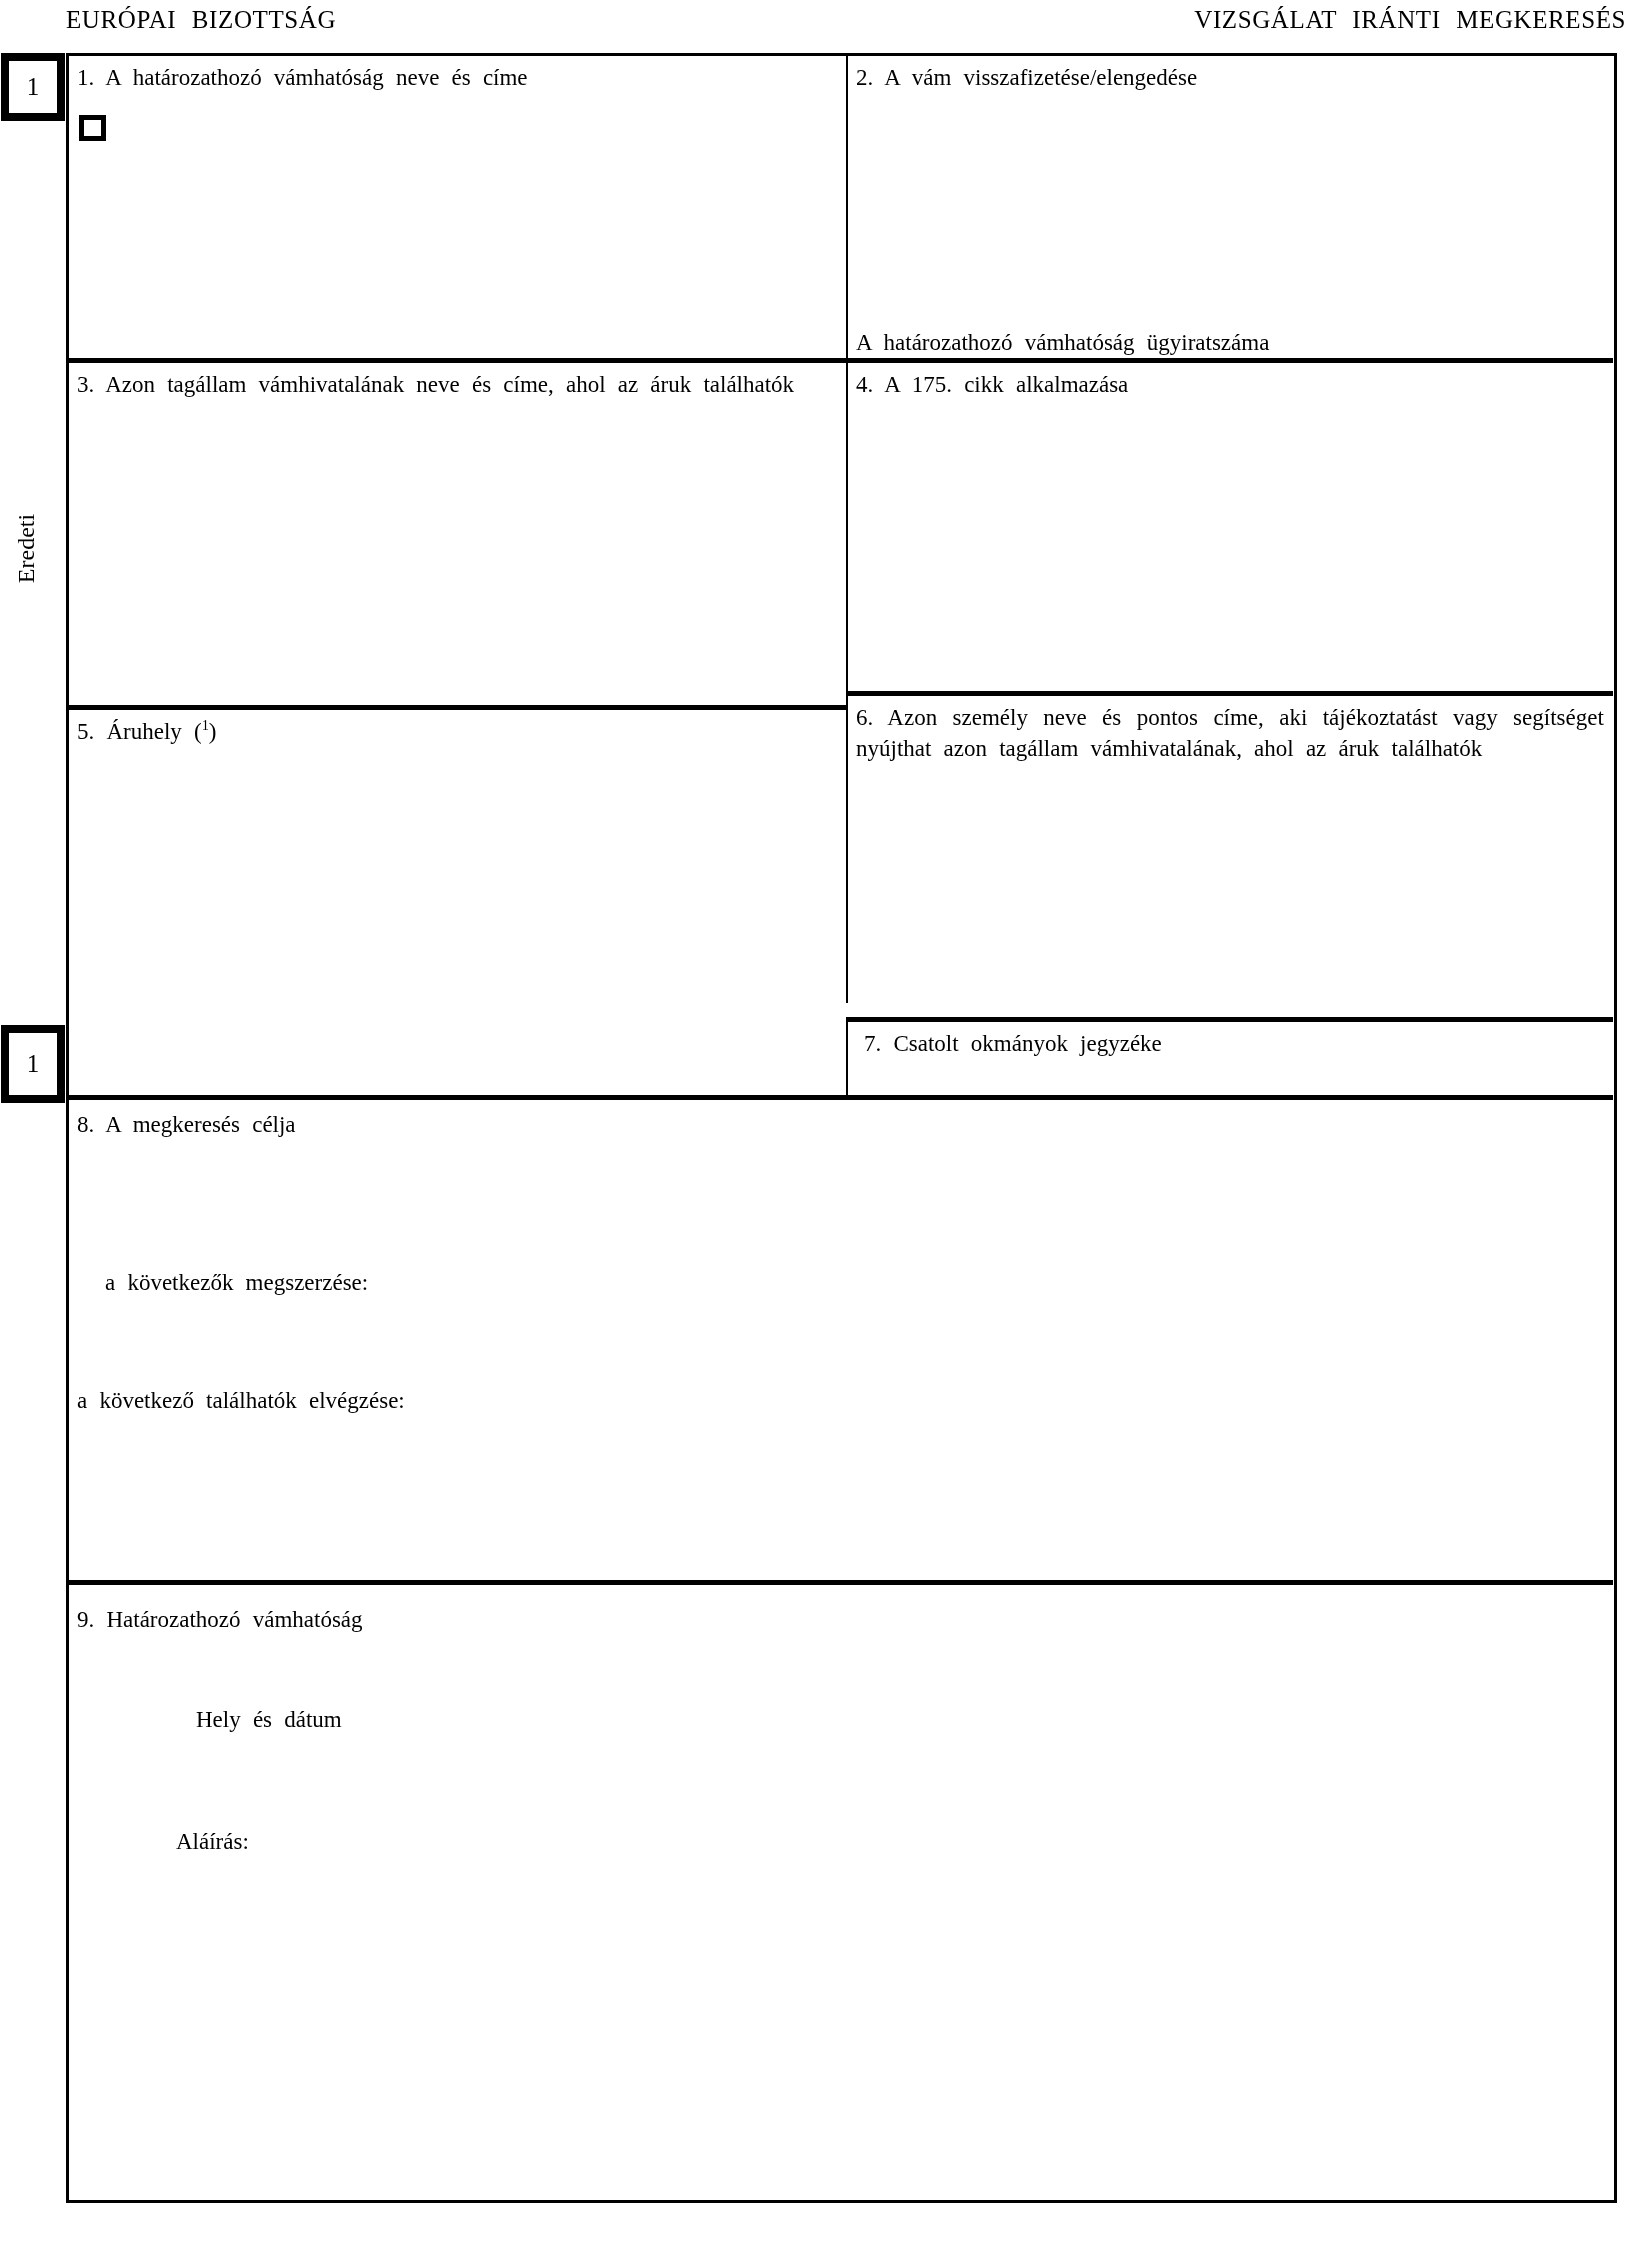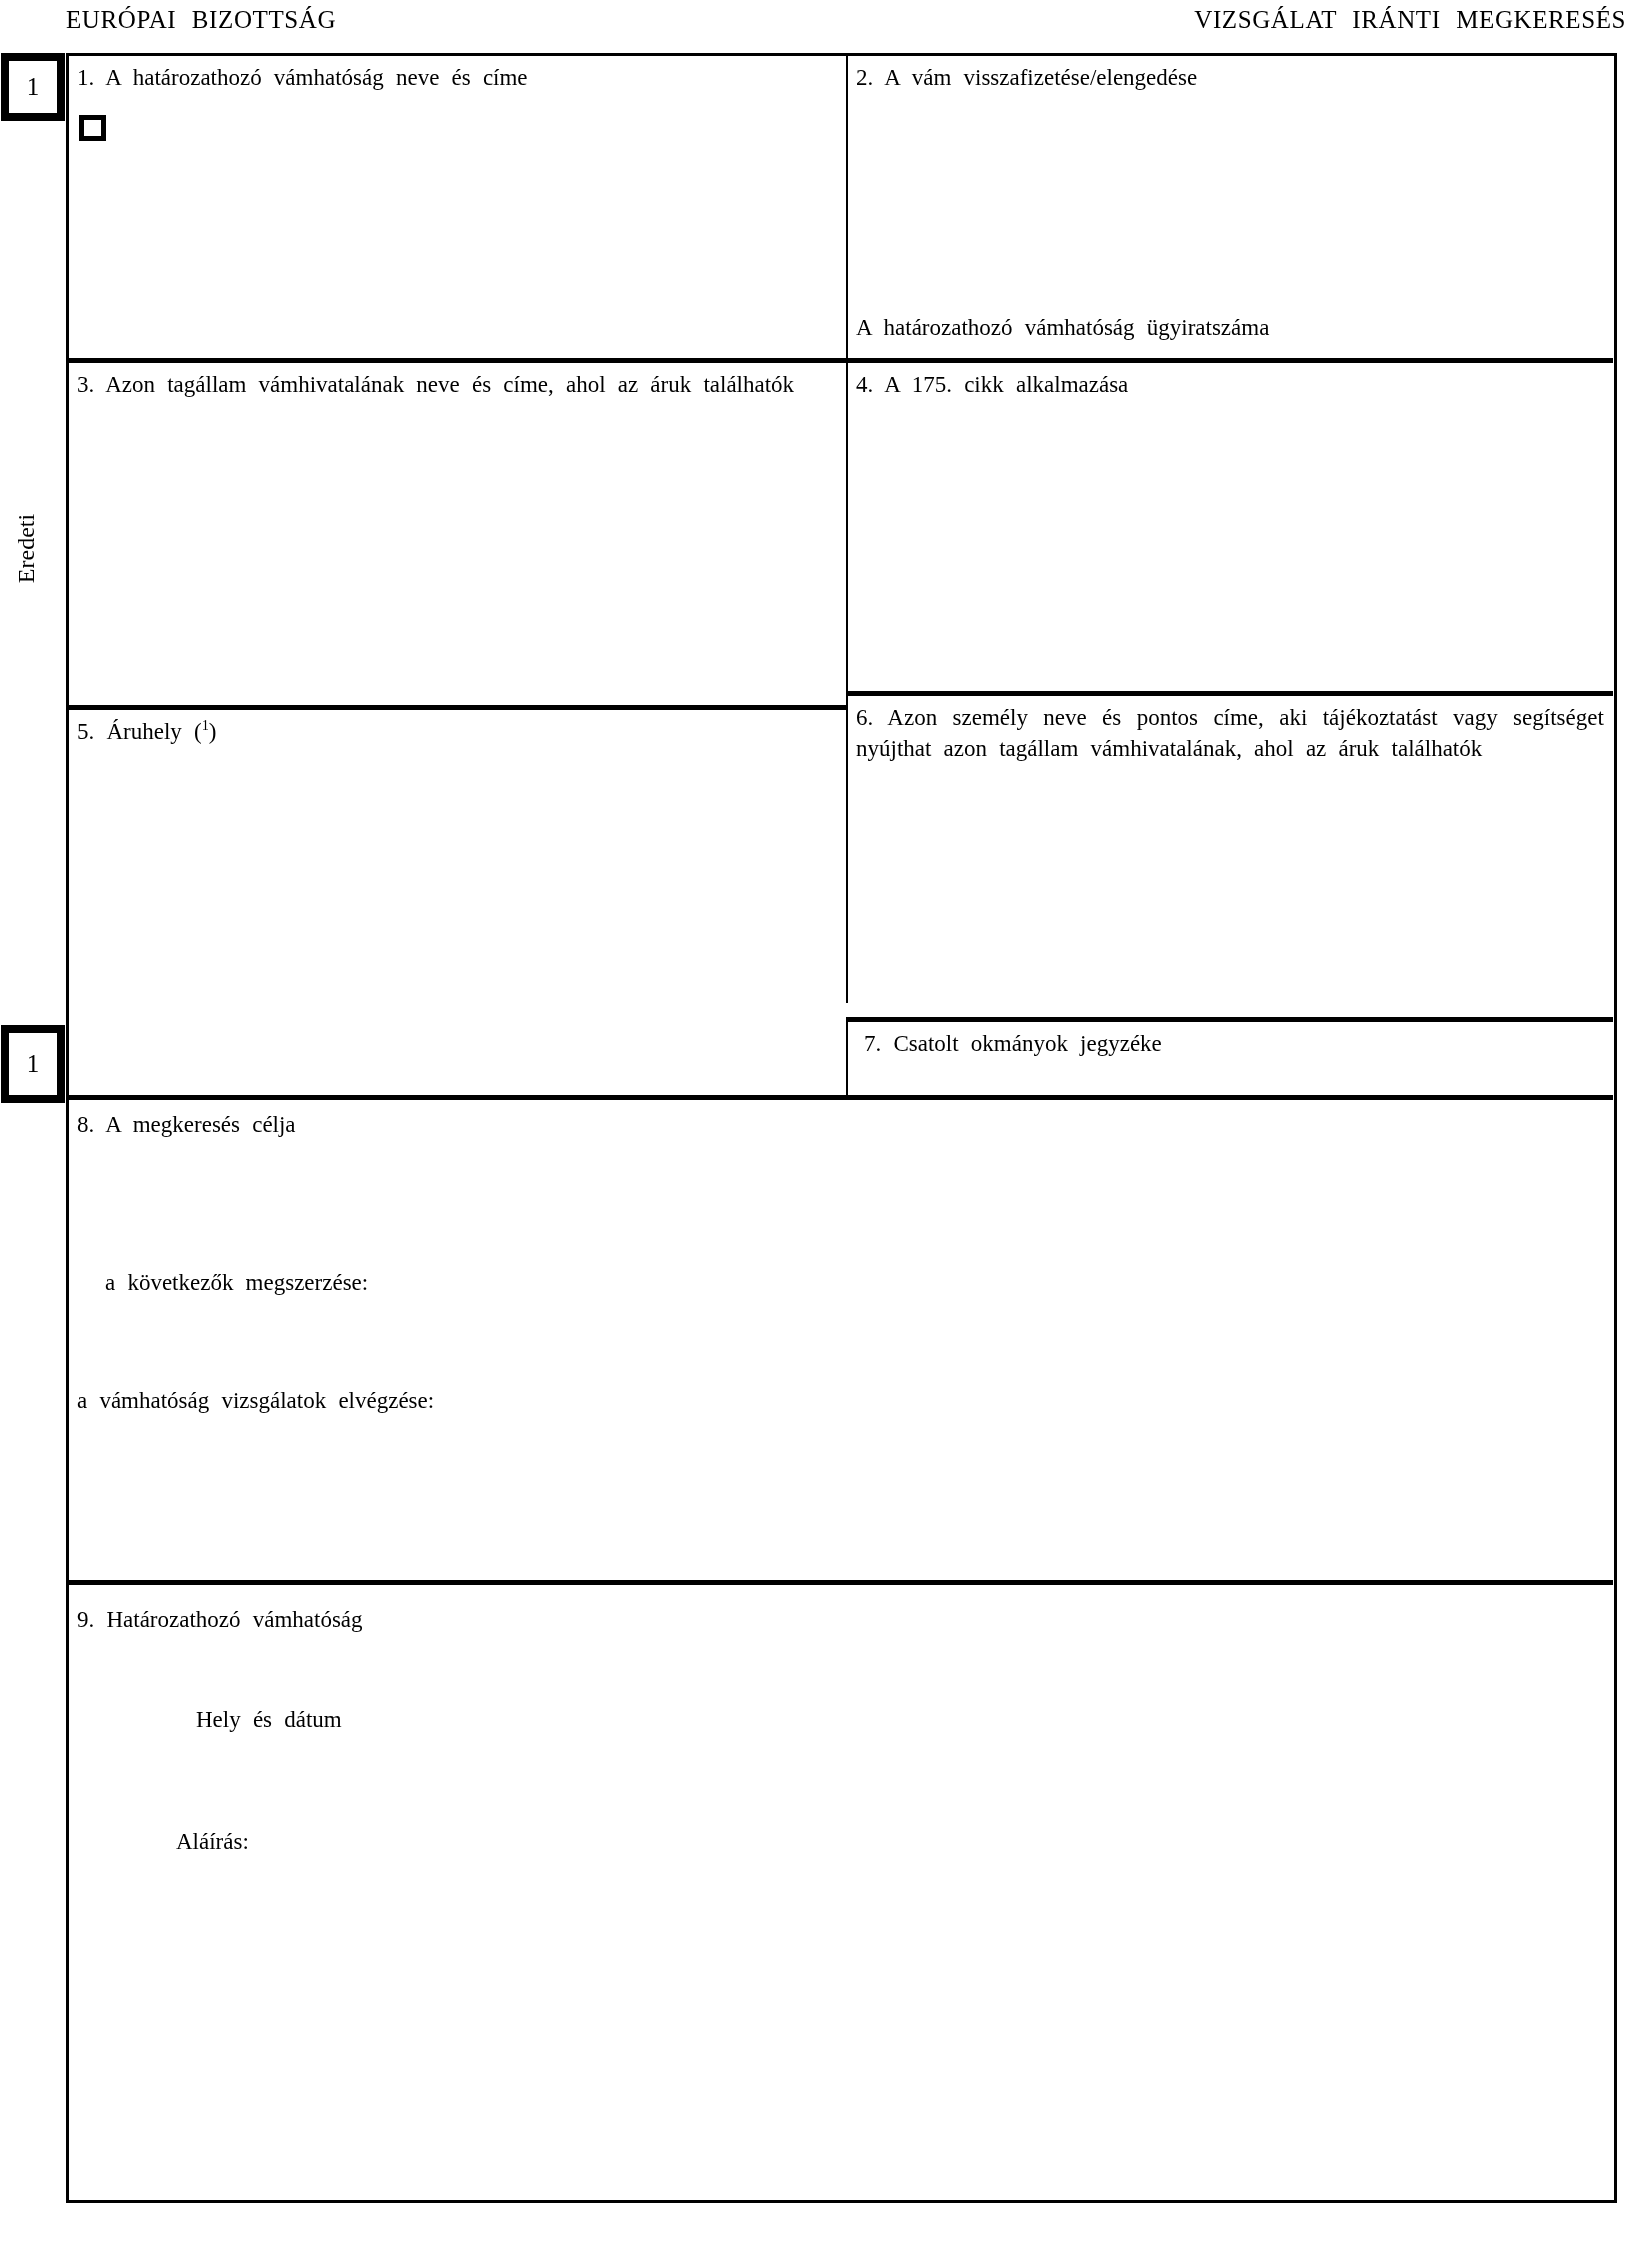--- a/index.html
+++ b/index.html
@@ -40,21 +40,21 @@
   .c1{left:0;top:0;width:777px;height:302px;}
   .c2{left:777px;top:0;width:767px;height:302px;}
   .c3{left:0;top:302px;width:777px;height:347px;}
   .c4{left:777px;top:302px;width:767px;height:347px;}
   .c5{left:0;top:649px;width:777px;height:390px;}
   .c6{left:777px;top:635px;width:767px;height:312px;}
   .c7{left:777px;top:961px;width:767px;height:78px;padding-left:16px;}
   .c8{left:0;top:1039px;width:1544px;height:485px;padding:0;}
   .c9{left:0;top:1524px;width:1544px;height:620px;padding:0;}
   .abs{position:absolute;}
-  .c2-sub{position:absolute;left:8px;bottom:15px;word-spacing:0.28em;}
+  .c2-sub{position:absolute;left:8px;bottom:0;word-spacing:0.28em;}
   
   .checkbox{
     display:block;margin:22px 0 0 2.3px;
     width:26.4px;height:26.4px;box-sizing:border-box;
     border:5.7px solid var(--ink);background:var(--paper);
   }
   sup{font-size:0.62em;line-height:0;vertical-align:super;}
   
   .copybox{
     position:absolute;left:1.1px;width:64px;
@@ -113,21 +113,21 @@
       <div>6. Azon személy neve és pontos címe, aki tájékoztatást vagy segítséget nyújthat azon tagállam vámhivatalának, ahol az áruk találhatók</div>
     </div>
 
     <div class="cell c7 b-top b-left">
       <div>7. Csatolt okmányok jegyzéke</div>
     </div>
 
     <div class="cell c8 b-top">
       <div class="abs" style="left:8px;top:9.2px;">8. A megkeresés célja</div>
       <div class="abs" style="left:8px;top:167px;margin-left:28px;">a következők megszerzése:</div>
-      <div class="abs" style="left:8px;top:285px;">a vámhatóság vizsgálatok elvégzése:</div>
+      <div class="abs" style="left:8px;top:285px;">a következő találhatók elvégzése:</div>
     </div>
 
     <div class="cell c9 b-top">
       <div class="abs" style="left:8px;top:19px;">9. Határozathozó vámhatóság</div>
       <div class="abs" style="left:93px;top:119px;margin-left:34px;">Hely és dátum</div>
       <div class="abs" style="left:107px;top:241px;">Aláírás:</div>
 
     </div>
 
   </div>

